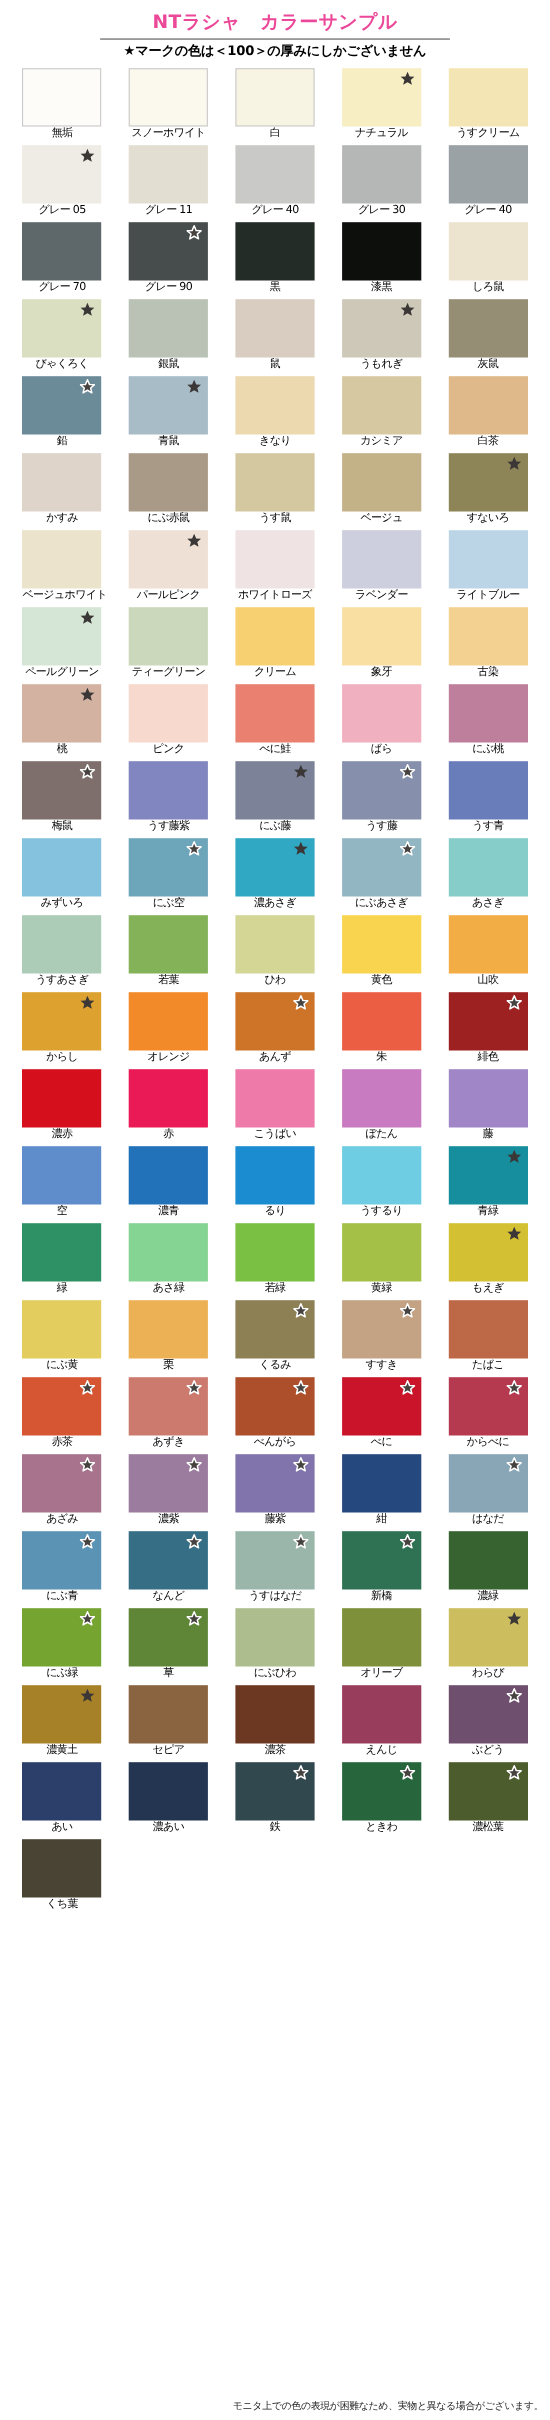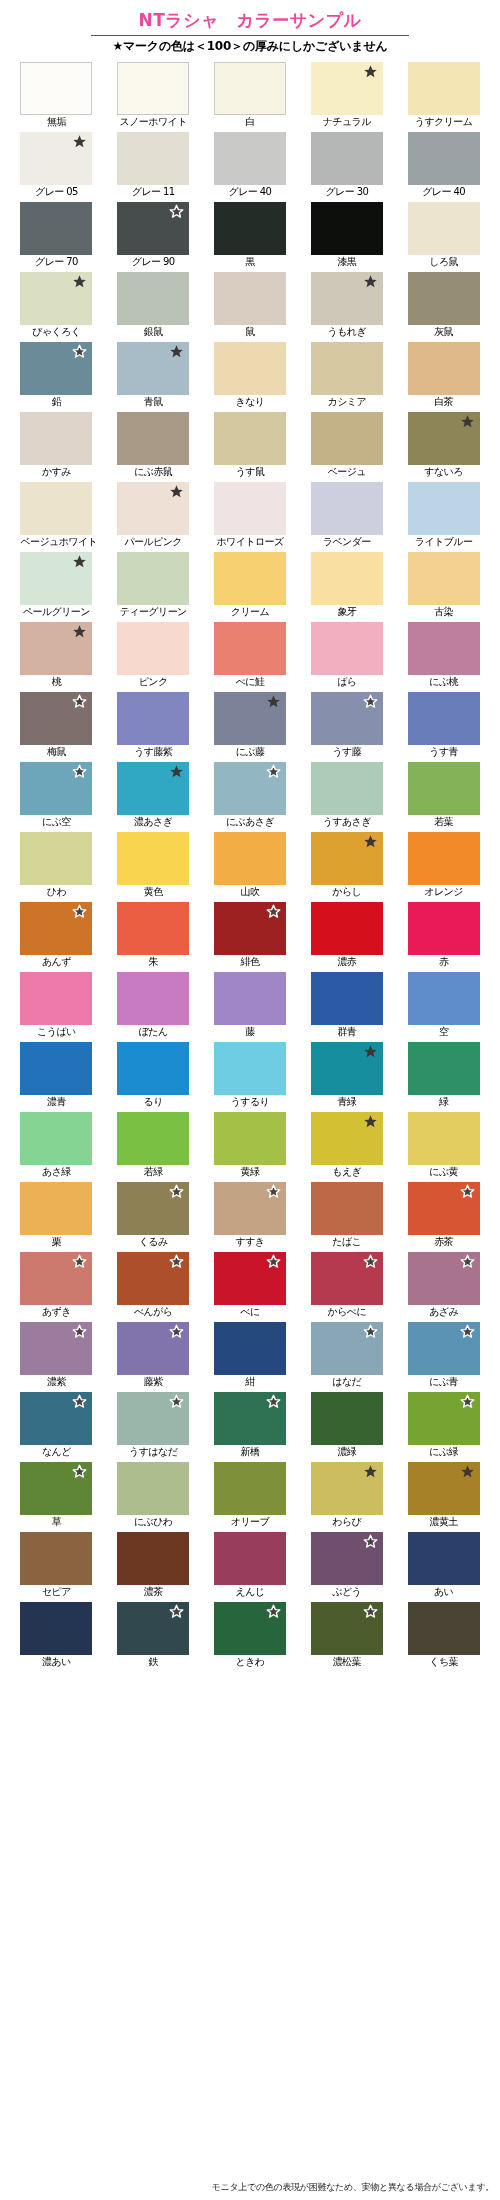--- a/index.html
+++ b/index.html
@@ -390,20 +390,24 @@
             </svg>
           </span>
         </div>
         <div class="label">うす藤</div>
       </div>
       <div class="cell">
         <div class="chip" style="background: rgb(106, 125, 187);"></div>
         <div class="label">うす青</div>
       </div>
       <div class="cell">
+        <div class="chip" style="background: rgb(133, 194, 221);"></div>
+        <div class="label">みずいろ</div>
+      </div>
+      <div class="cell">
         <div class="chip" style="background: rgb(109, 165, 187);">
           <span class="star">
             <svg viewBox="0 0 24 24" aria-hidden="true">
               <polygon points="12,2 15,9 22,9.4 16.6,14 18.4,21 12,17.2 5.6,21 7.4,14 2,9.4 9,9" fill="#46423f" stroke="#ffffff" stroke-width="2.2" stroke-linejoin="round"></polygon>
             </svg>
           </span>
         </div>
         <div class="label">にぶ空</div>
       </div>
       <div class="cell">
@@ -418,20 +422,24 @@
       </div>
       <div class="cell">
         <div class="chip" style="background: rgb(147, 183, 194);">
           <span class="star">
             <svg viewBox="0 0 24 24" aria-hidden="true">
               <polygon points="12,2 15,9 22,9.4 16.6,14 18.4,21 12,17.2 5.6,21 7.4,14 2,9.4 9,9" fill="#46423f" stroke="#ffffff" stroke-width="2.2" stroke-linejoin="round"></polygon>
             </svg>
           </span>
         </div>
         <div class="label">にぶあさぎ</div>
+      </div>
+      <div class="cell">
+        <div class="chip" style="background: rgb(134, 204, 200);"></div>
+        <div class="label">あさぎ</div>
       </div>
       <div class="cell">
         <div class="chip" style="background: rgb(172, 204, 184);"></div>
         <div class="label">うすあさぎ</div>
       </div>
       <div class="cell">
         <div class="chip" style="background: rgb(132, 178, 89);"></div>
         <div class="label">若葉</div>
       </div>
       <div class="cell">
@@ -496,24 +504,20 @@
         <div class="chip" style="background: rgb(237, 122, 168);"></div>
         <div class="label">こうばい</div>
       </div>
       <div class="cell">
         <div class="chip" style="background: rgb(200, 123, 193);"></div>
         <div class="label">ぼたん</div>
       </div>
       <div class="cell">
         <div class="chip" style="background: rgb(160, 134, 199);"></div>
         <div class="label">藤</div>
-      </div>
-      <div class="cell">
-        <div class="chip" style="background: rgb(44, 90, 166);"></div>
-        <div class="label">群青</div>
       </div>
       <div class="cell">
         <div class="chip" style="background: rgb(95, 141, 204);"></div>
         <div class="label">空</div>
       </div>
       <div class="cell">
         <div class="chip" style="background: rgb(34, 114, 186);"></div>
         <div class="label">濃青</div>
       </div>
       <div class="cell">

